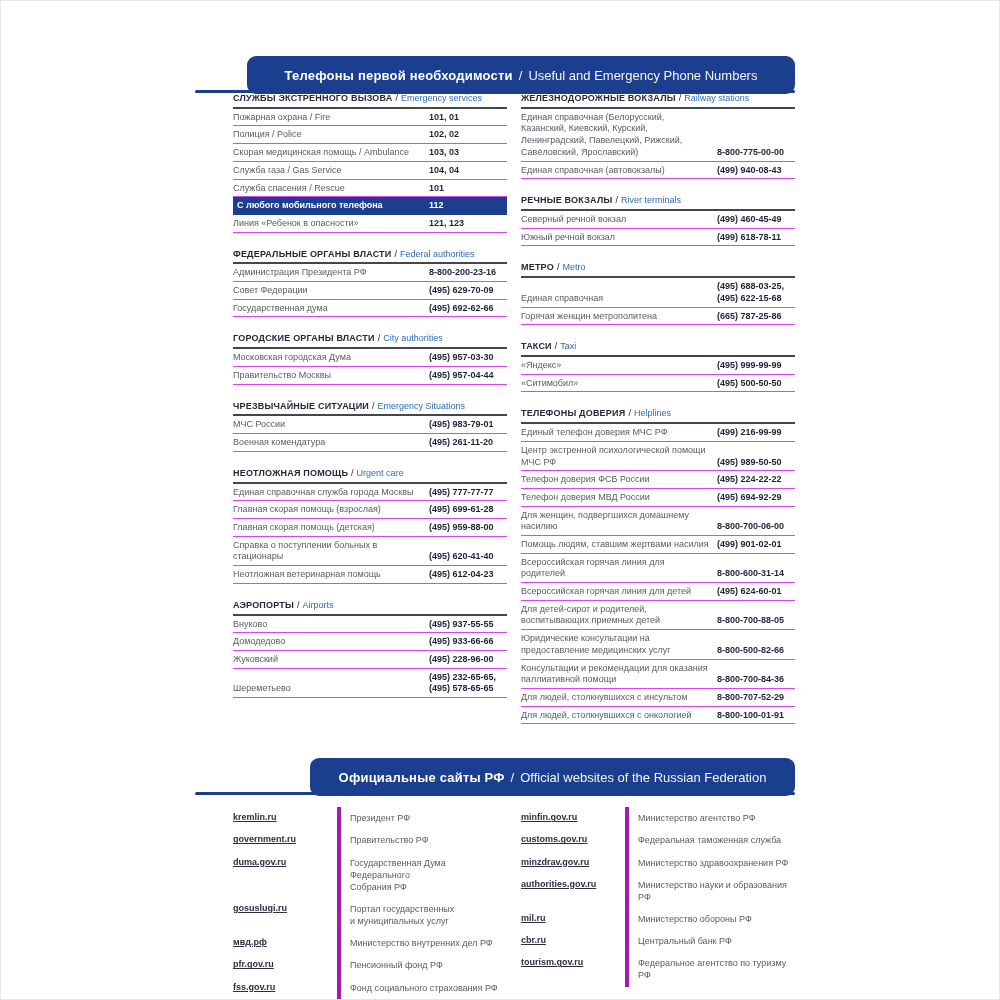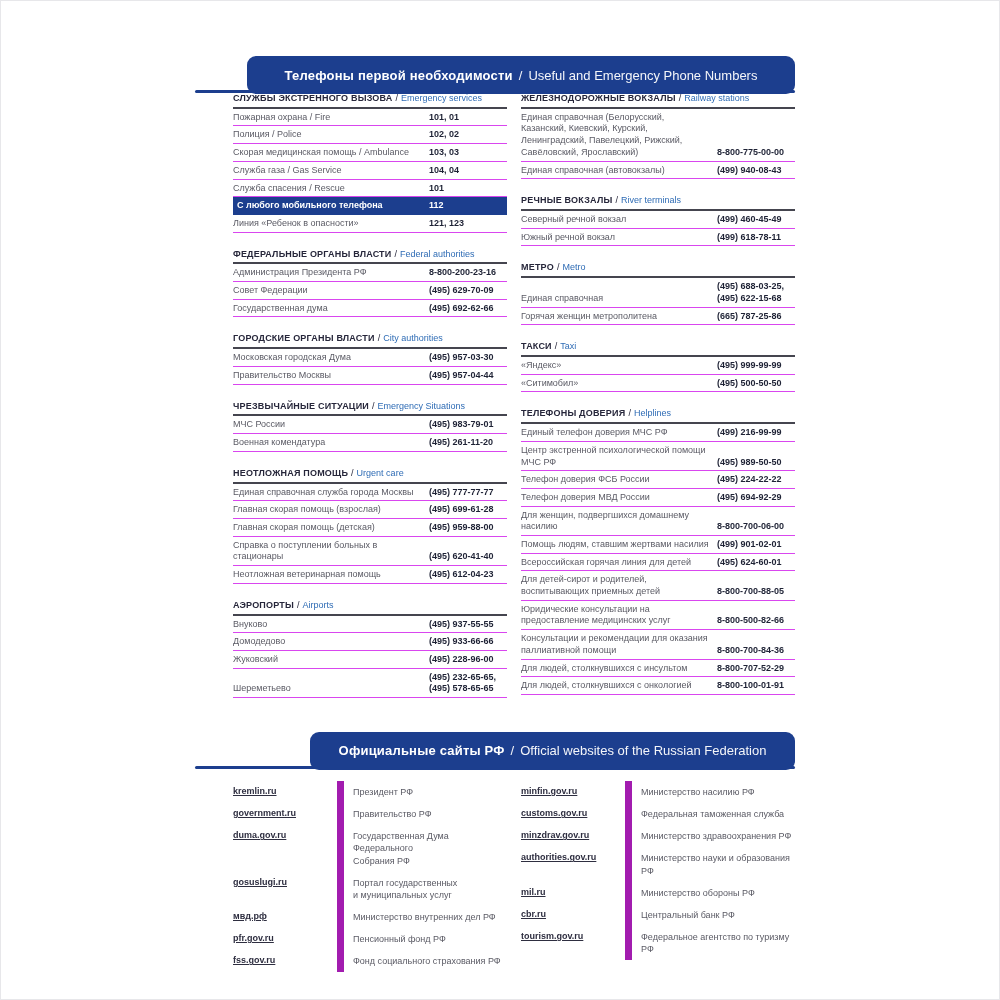--- a/index.html
+++ b/index.html
@@ -35,21 +35,21 @@
   .row.hl .lbl{color:#fff;font-weight:bold;}
   .row.hl .num{color:#fff;}
 
   
   .band2{margin-top:18px;}
   .sites{display:flex;gap:14px;margin-top:12px;}
   .sites-col{flex:1;min-width:0;}
   .site-row{display:flex;align-items:stretch;}
   .domain{width:96px;flex:0 0 96px;font-size:9px;font-weight:bold;color:#2e2e40;
           text-decoration:underline;padding:5px 8px 5px 0;line-height:1.3;cursor:pointer;}
-  .desc{flex:1;border-left:7px solid #a21caf;padding:5px 0 5px 9px;font-size:9px;
+  .desc{flex:1;border-left:4px solid #a21caf;padding:5px 0 5px 9px;font-size:9px;
         color:#5a5a64;line-height:1.35;white-space:pre-line;}
 </style>
 </head>
 <body>
 
 <div class="canvas">
 <div class="content">
 
   <div class="band">
     <div class="band-line"></div>
@@ -287,20 +287,24 @@
             </div>
         <div class="row">
               <span class="lbl">Для женщин, подвергшихся домашнему насилию</span>
               <span class="num">8-800-700-06-00</span>
             </div>
         <div class="row">
               <span class="lbl">Помощь людям, ставшим жертвами насилия</span>
               <span class="num">(499) 901-02-01</span>
             </div>
         <div class="row">
+              <span class="lbl">Всероссийская горячая линия для родителей</span>
+              <span class="num">8-800-600-31-14</span>
+            </div>
+        <div class="row">
               <span class="lbl">Всероссийская горячая линия для детей</span>
               <span class="num">(495) 624-60-01</span>
             </div>
         <div class="row">
               <span class="lbl">Для детей-сирот и родителей, воспитывающих приемных детей</span>
               <span class="num">8-800-700-88-05</span>
             </div>
         <div class="row">
               <span class="lbl">Юридические консультации на предоставление медицинских услуг</span>
               <span class="num">8-800-500-82-66</span>
@@ -361,21 +365,21 @@
           </div>
       <div class="site-row">
             <span class="domain">fss.gov.ru</span>
             <span class="desc">Фонд социального страхования РФ</span>
           </div>
 
     </div>
     <div class="sites-col">
       <div class="site-row">
             <span class="domain">minfin.gov.ru</span>
-            <span class="desc">Министерство насилию РФ</span>
+            <span class="desc">Министерство агентство РФ</span>
           </div>
       <div class="site-row">
             <span class="domain">customs.gov.ru</span>
             <span class="desc">Федеральная таможенная служба</span>
           </div>
       <div class="site-row">
             <span class="domain">minzdrav.gov.ru</span>
             <span class="desc">Министерство здравоохранения РФ</span>
           </div>
       <div class="site-row">

